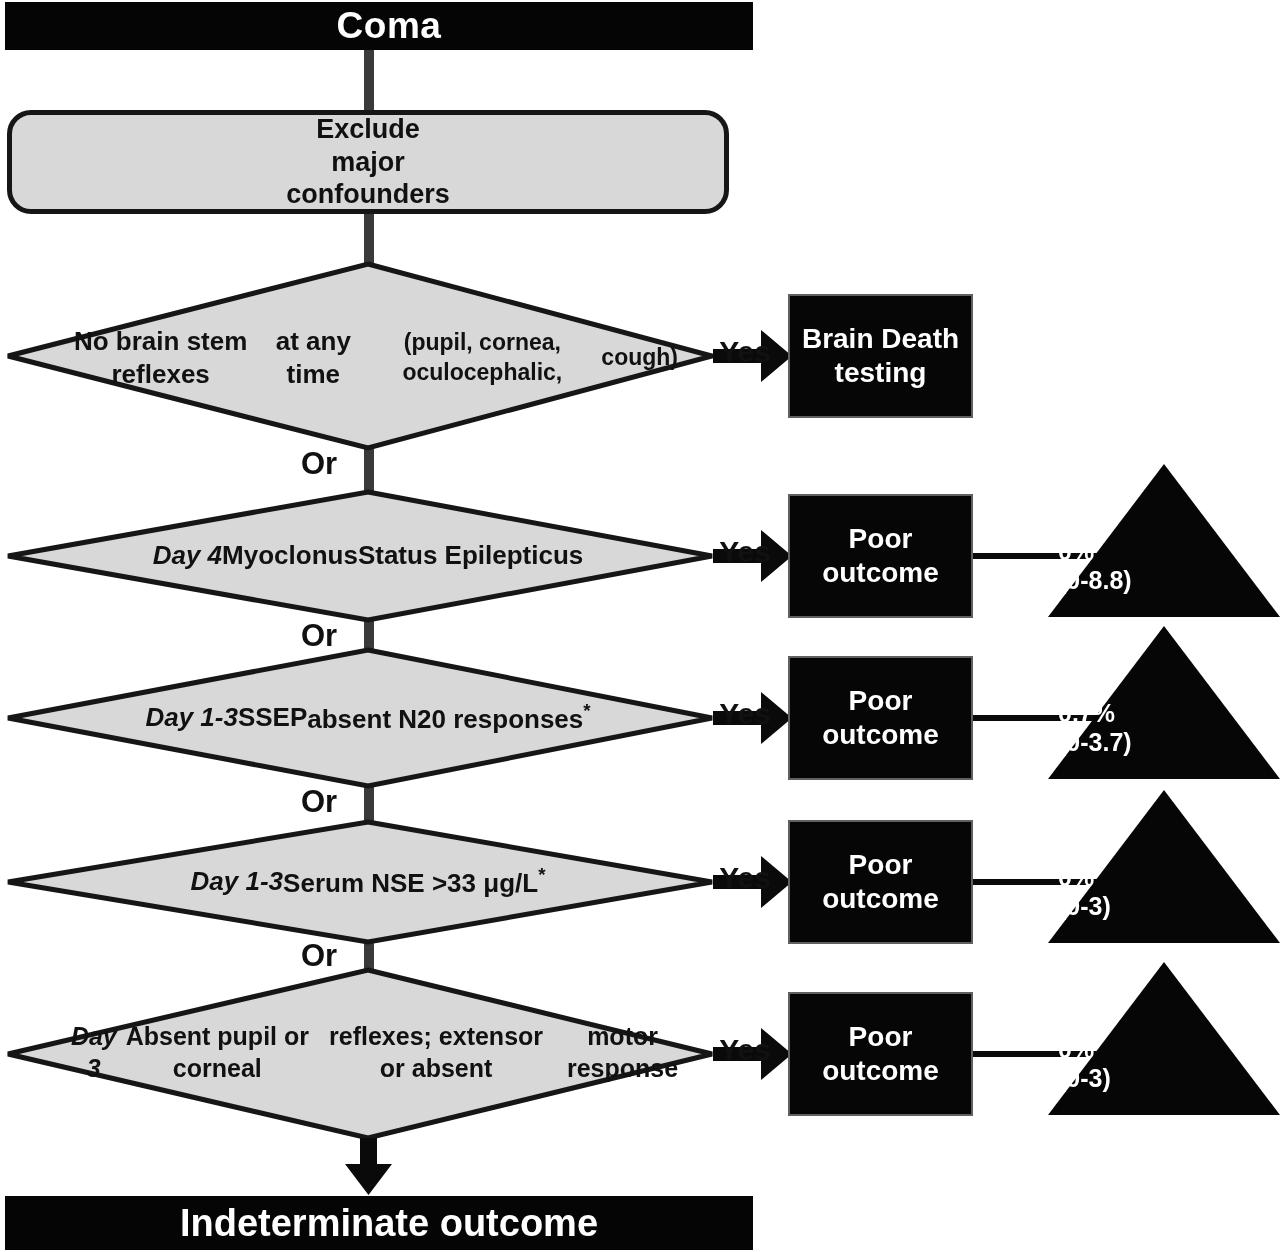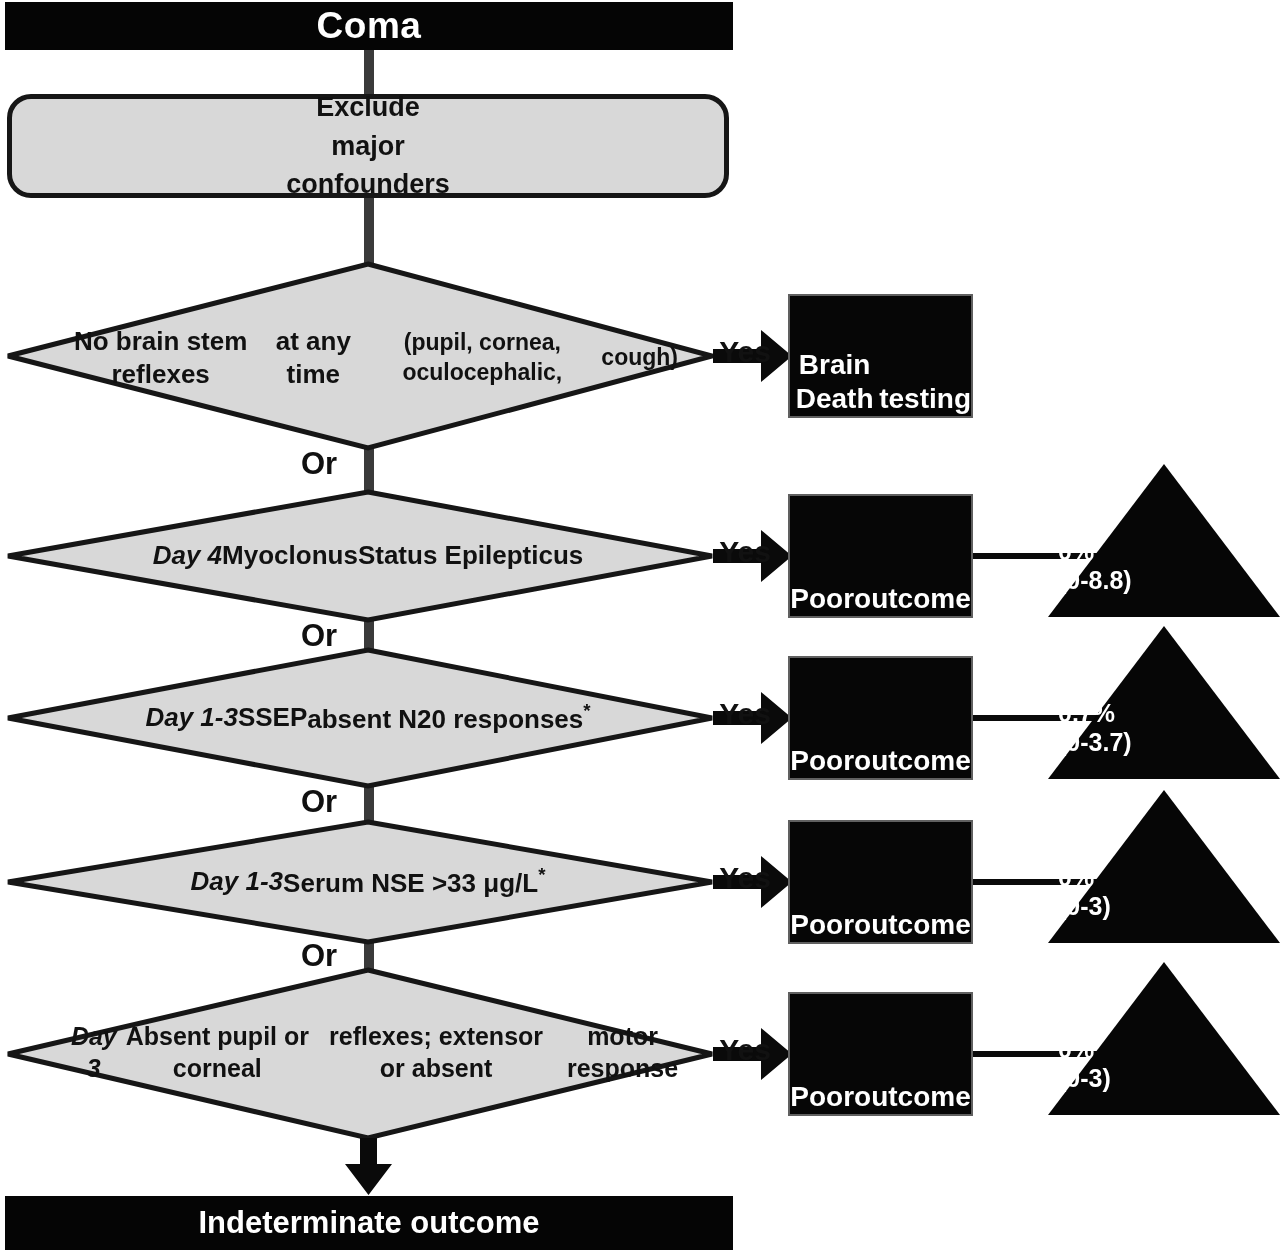--- a/index.html
+++ b/index.html
@@ -5,41 +5,41 @@
   html,body { margin:0; padding:0; background:#ffffff; }
   .stage {
     position:relative; width:1280px; height:1252px; background:#ffffff;
     font-family:"Liberation Sans", sans-serif; font-weight:bold; color:#111;
     overflow:hidden;
   }
   .abs { position:absolute; }
   svg.shapes { position:absolute; left:0; top:0; z-index:1; }
   .overlay { z-index:2; }
 
-  .bar { background:#050505; color:#fff; display:flex; align-items:center; justify-content:center; }
+  .bar { background:#050505; color:#fff; display:flex; align-items:center; justify-content:center;padding-left:20px; }
   .title-bar { font-size:37px; letter-spacing:0.5px; }
-  .footer-bar { font-size:31px; }
+  .footer-bar { font-size:38px; }
 
   .rounded {
     background:#d8d8d8; border:5px solid #161616; border-radius:24px;
     display:flex; flex-direction:column; align-items:center; justify-content:center;
     font-size:27px; line-height:1.2; text-align:center;
   }
 
   .dtext {
     display:flex; flex-direction:row; align-items:center; justify-content:center;
     text-align:center; font-size:26px; line-height:1.28;
   }
   .dtext .small { font-size:23px; line-height:1.3; }
   .day { font-style:italic; }
   .dtext sup { font-size:72%; position:relative; top:-1px; }
 
   .blackbox {
     background:#060606; color:#fff; border:2px solid #606060;
-    display:flex; flex-direction:row; align-items:flex-end; justify-content:center;
+    display:flex; flex-direction:column; align-items:center; justify-content:center;
     text-align:center; font-size:28px; line-height:1.22;
   }
 
   .yes-label { font-size:30px; text-align:center;margin-top:32px; }
   .or-label, .no-label { font-size:31px; text-align:center; }
 
   .fpr-text { color:#fff; font-size:25px; line-height:1.15; }
 </style>
 </head>
 <body>
@@ -72,21 +72,21 @@
     <polygon points="1164,790 1280,943 1048,943" fill="#060606"></polygon>
     <polygon points="1164,962 1280,1115 1048,1115" fill="#060606"></polygon>
 
     <path d="M360,1138 L377,1138 L377,1164 L392,1164 L368.5,1195 L345,1164 L360,1164 Z" fill="#0a0a0a"></path>
   </svg>
 
   <div class="abs overlay bar title-bar" style="left:5px; top:2px; width:728px; height:48px;">
     <span>Coma</span>
   </div>
 
-  <div class="abs overlay rounded" style="left:7px; top:94px; width:712px; height:94px;gap:6px;">
+  <div class="abs overlay rounded" style="left:7px; top:110px; width:712px; height:94px;">
     <span>Exclude</span>
     <span>major</span>
     <span>confounders</span>
   </div>
 
   <div class="abs overlay dtext" style="left:58px; top:276px; width:620px; height:164px;">
     <span>No brain stem reflexes</span>
     <span>at any time</span>
     <span class="small">(pupil, cornea, oculocephalic,</span>
     <span class="small">cough)</span>

